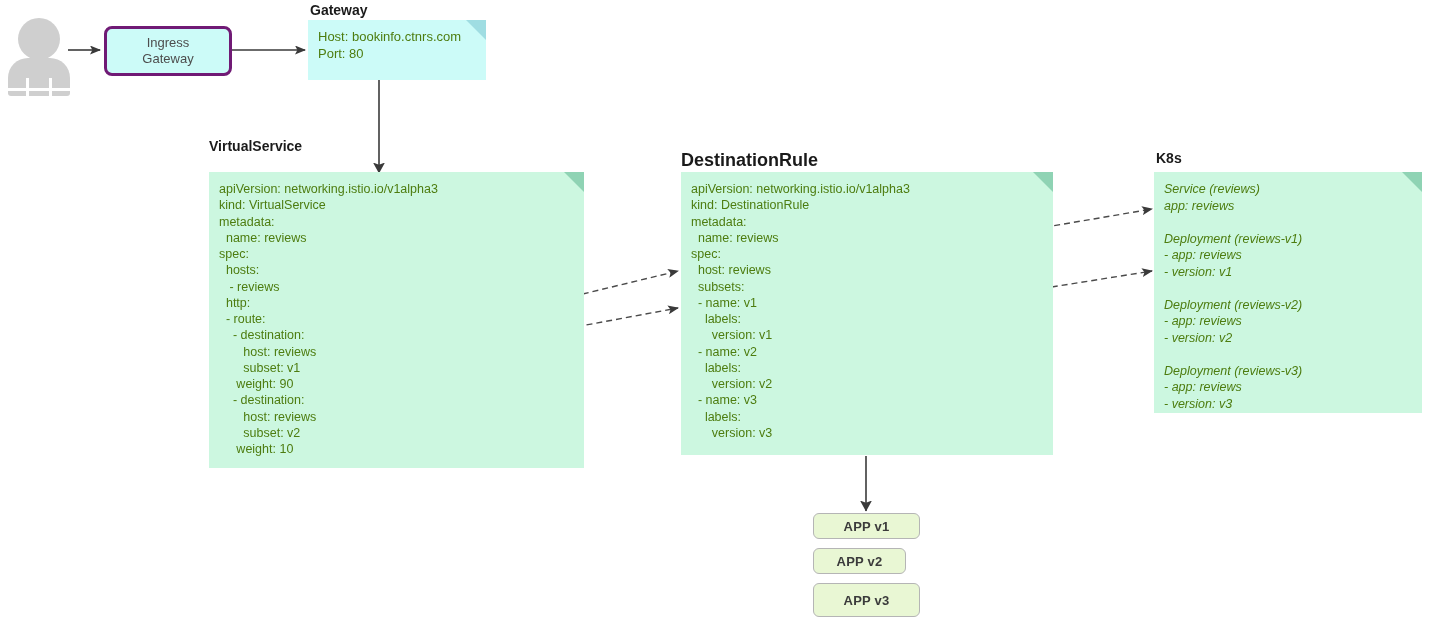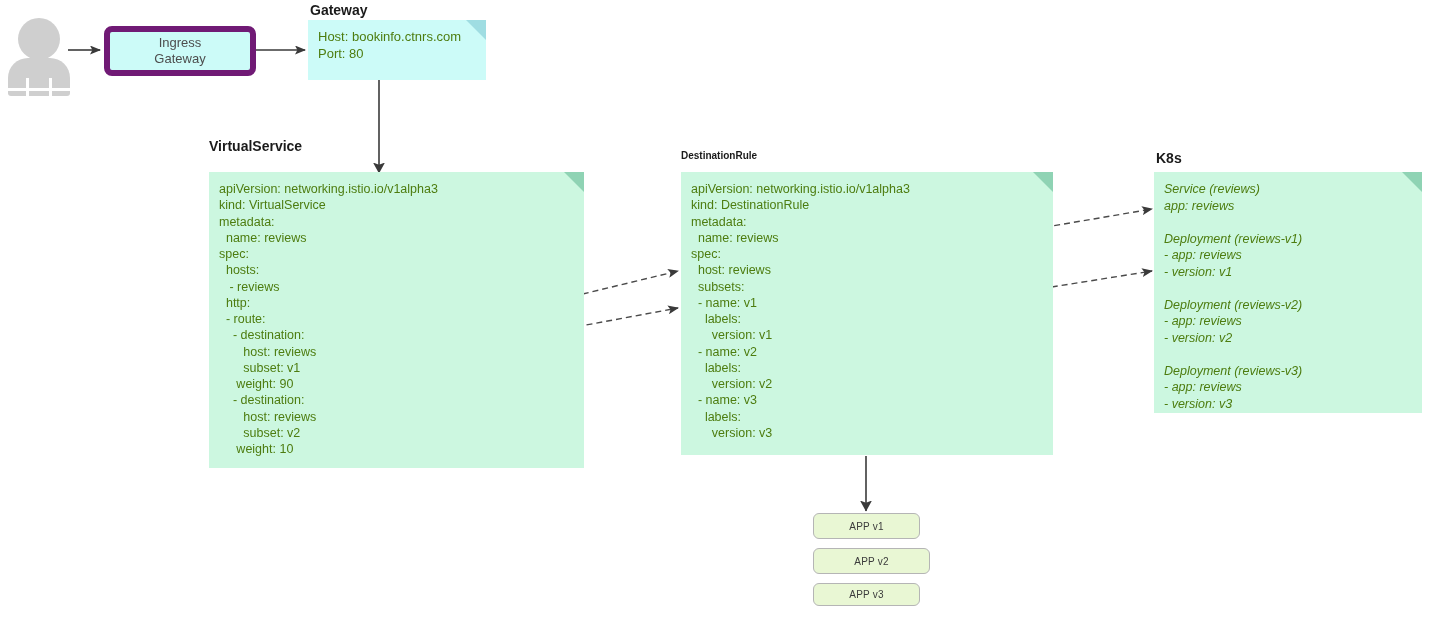--- a/index.html
+++ b/index.html
@@ -62,21 +62,21 @@
     color:#1a1a1a;
     white-space:nowrap;
   }
 
   
   .chip{
     position:absolute;box-sizing:border-box;
     border:1px solid #b5b5b5;
     border-radius:6px;
     display:flex;align-items:center;justify-content:center;
-    font-weight:normal;font-size:10px;color:#3b3b3b;
+    font-weight:bold;font-size:13px;color:#3b3b3b;
     letter-spacing:.2px;
   }
 </style>
 </head>
 <body>
 
 <div id="stage">
 
   <svg class="edges" viewBox="0 0 1431 617">
     <defs>
@@ -122,22 +122,22 @@
   </svg>
 
   <div class="actor" style="left:6px;top:8px;width:66px;height:88px;">
     <div class="head"></div>
     <div class="body"></div>
     <div class="slitL"></div>
     <div class="slitR"></div>
     <div class="footgap"></div>
   </div>
 
-  <div class="procbox" style="left:104px;top:26px;width:152px;height:50px;
-              background:#ccfbf8;border:6px solid #701a75;font-size:13px;">
+  <div class="procbox" style="left:104px;top:26px;width:128px;height:50px;
+              background:#ccfbf8;border:3px solid #701a75;font-size:13px;">
     <div>
       <div>Ingress</div>
       <div>Gateway</div>
     </div>
   </div>
 
   <div class="note-title" style="left:310px;top:2px;font-size:14px;">Gateway</div>
   <div class="note" style="left:308px;top:20px;width:178px;height:60px;">
     <div class="paper" style="background:#ccfbf8;"></div>
     <div class="fold" style="border-top:20px solid #9fdde2;border-left:20px solid transparent;"></div>
@@ -161,21 +161,21 @@
     - destination:
        host: reviews
        subset: v1
      weight: 90
     - destination:
        host: reviews
        subset: v2
      weight: 10</div>
   </div>
 
-  <div class="note-title" style="left:681px;top:150px;font-size:10px;">DestinationRule</div>
+  <div class="note-title" style="left:681px;top:150px;font-size:18px;">DestinationRule</div>
   <div class="note" style="left:681px;top:172px;width:372px;height:283px;">
     <div class="paper" style="background:#ccf7e0;"></div>
     <div class="fold" style="border-top:20px solid #8fd3b4;border-left:20px solid transparent;"></div>
     <div class="body" style="font-size:12.5px;">apiVersion: networking.istio.io/v1alpha3
 kind: DestinationRule
 metadata:
   name: reviews
 spec:
   host: reviews
   subsets:
@@ -206,20 +206,20 @@
 - version: v2
 
 Deployment (reviews-v3)
 - app: reviews
 - version: v3</div>
   </div>
 
   <div class="chip" style="left:813px;top:513px;width:107px;height:26px;background:#e9f7d4;">
     <span>APP v1</span>
   </div>
-  <div class="chip" style="left:813px;top:548px;width:117px;height:26px;background:#e9f7d4;">
+  <div class="chip" style="left:813px;top:548px;width:93px;height:26px;background:#e9f7d4;">
     <span>APP v2</span>
   </div>
-  <div class="chip" style="left:813px;top:583px;width:107px;height:23px;background:#e9f7d4;">
+  <div class="chip" style="left:813px;top:583px;width:107px;height:34px;background:#e9f7d4;">
     <span>APP v3</span>
   </div>
 
 </div>
 
 </body></html>

